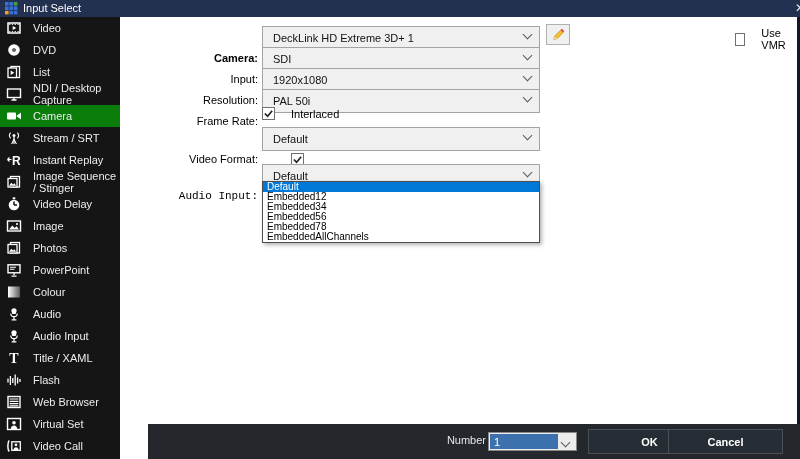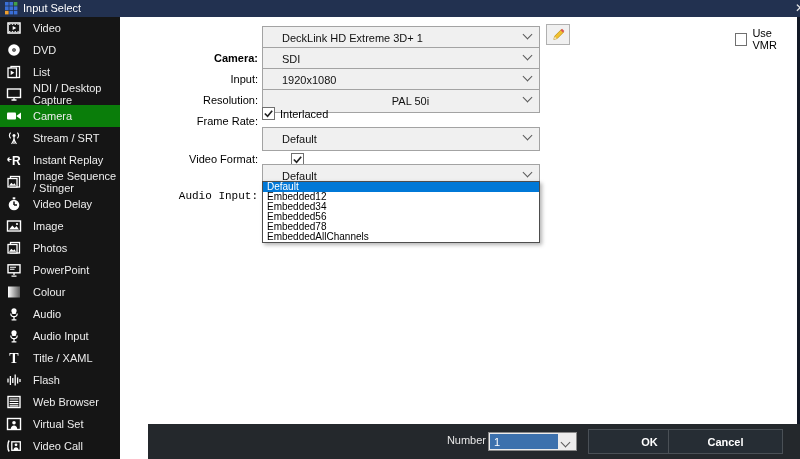--- a/index.html
+++ b/index.html
@@ -19,24 +19,24 @@
   .sb-icon{width:18px;height:16px;display:flex;align-items:center;justify-content:center;flex:none;}
 
   
   .rightedge{position:absolute;left:797px;top:17px;width:3px;height:442px;background:#121826;}
 
   
   .content{position:absolute;left:148px;top:17px;width:649px;height:407px;background:#fff;}
   .frm-label{position:absolute;left:4px;width:106px;text-align:right;font-size:11px;color:#000;margin-top:24px;}
   .frm-label.bold{font-weight:bold;}
   .combo{position:absolute;left:114px;width:278px;height:24px;background:#f0f0f0;border:1px solid #a3a3a3;
-         box-sizing:border-box;font-size:11px;color:#111;display:flex;align-items:center;padding-left:19px;cursor:pointer;}
+         box-sizing:border-box;font-size:11px;color:#111;display:flex;align-items:center;padding-left:10px;cursor:pointer;}
   .chev{width:6px;height:6px;border-right:1px solid #5a5a5a;border-bottom:1px solid #5a5a5a;
         transform:rotate(45deg);position:absolute;right:8px;top:4px;}
-  .cb-row{position:absolute;left:114px;display:flex;align-items:center;gap:5px;font-size:11px;color:#000;}
+  .cb-row{position:absolute;left:114px;display:flex;align-items:center;gap:16px;font-size:11px;color:#000;}
   .cb-box{width:13px;height:13px;background:#fff;border:1px solid #707070;box-sizing:border-box;
           display:flex;align-items:center;justify-content:center;cursor:pointer;}
   .cb-box svg{display:none;}
   .cb-box.checked svg{display:block;}
   .edit-btn{position:absolute;left:398px;top:7px;width:24px;height:21px;background:#f0f0f0;border:1px solid #b0b0b0;
             box-sizing:border-box;display:flex;align-items:center;justify-content:center;cursor:pointer;}
   .usevmr{left:587px;top:10px;}
 
   
   .dd-list{position:absolute;left:114px;top:164px;width:278px;background:#fff;border:1px solid #4d4d4d;
@@ -311,21 +311,21 @@
         <span class="chev"></span>
     </div>
 
     <div class="frm-label" style="top:53px;">Resolution:</div>
     <div class="combo" style="top:51px;">
       <span>1920x1080</span>
         <span class="chev"></span>
     </div>
 
     <div class="frm-label" style="top:74px;">Frame Rate:</div>
-    <div class="combo" style="top:72px;justify-content:center;">
+    <div class="combo" style="top:72px;">
       <span>PAL 50i</span>
         <span class="chev"></span>
     </div>
 
     <div class="cb-row" style="top:90px;">
       <div class="cb-box checked">
         <svg width="11" height="11" viewBox="0 0 12 12">
             <path d="M2 6l3 3 5-6" stroke="#222" stroke-width="1.8" fill="none"></path>
           </svg>
       </div>

